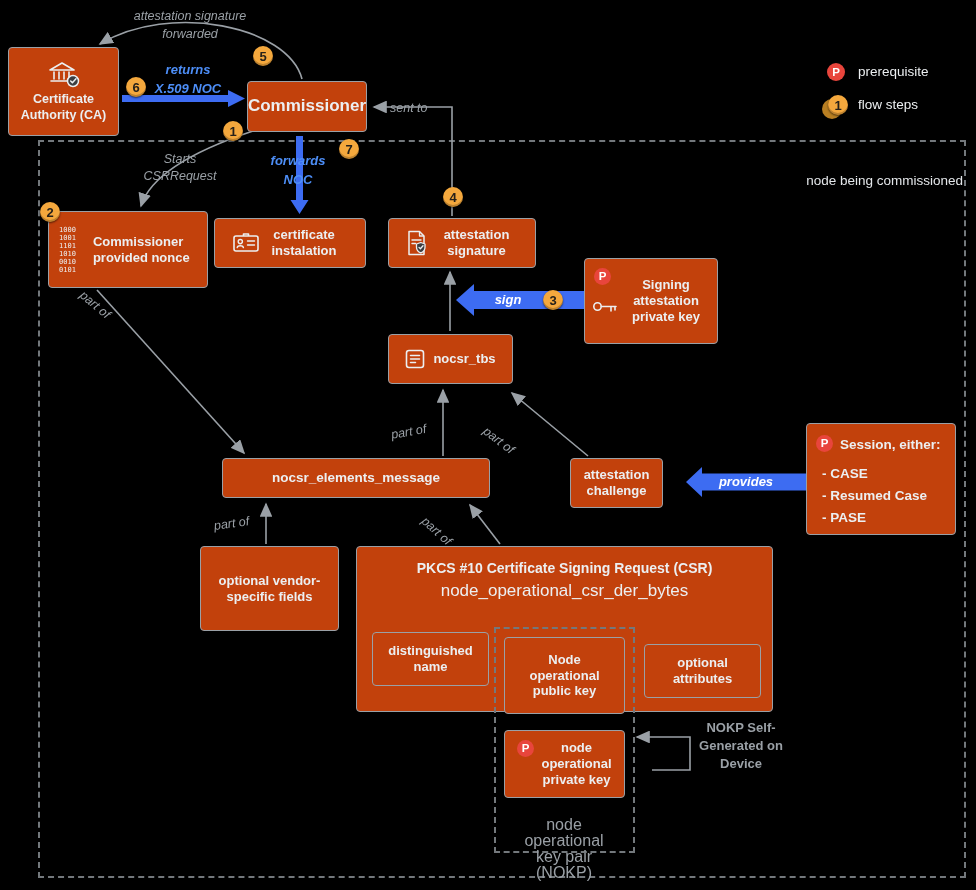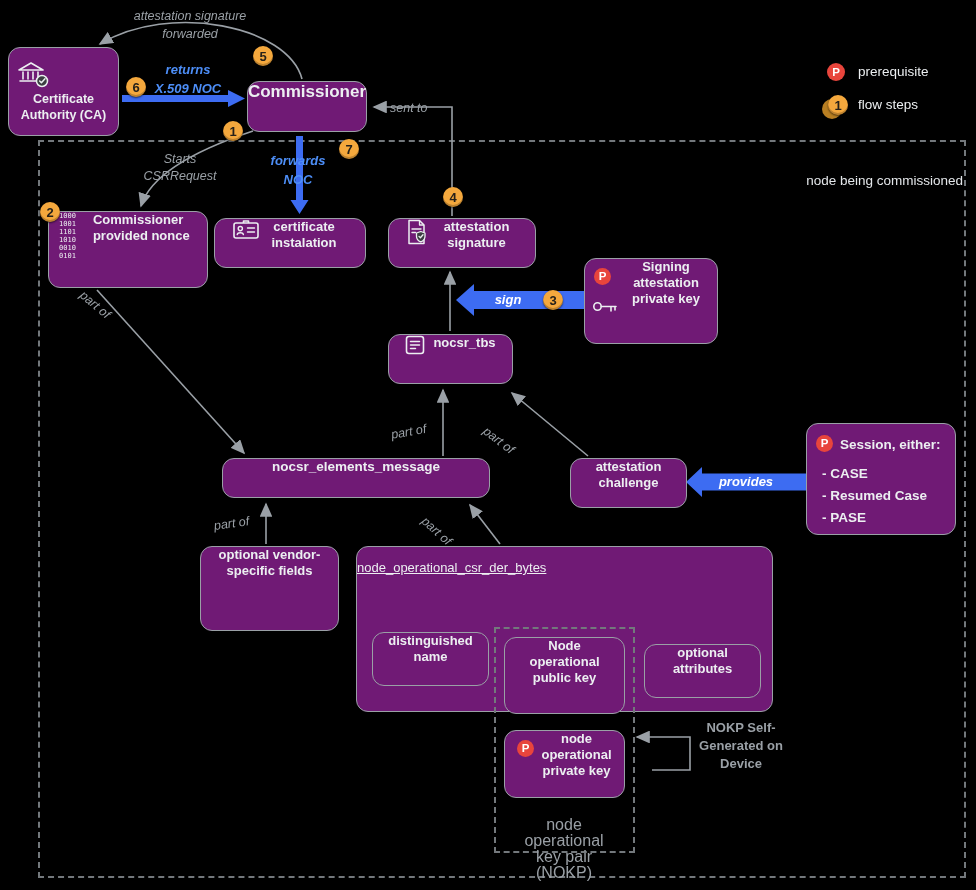--- a/index.html
+++ b/index.html
@@ -4,22 +4,22 @@
 <style>
   * { margin:0; padding:0; box-sizing:border-box; }
   html,body { background:#000; }
   body { font-family:"Liberation Sans", sans-serif; }
   #stage { position:relative; width:976px; height:890px; background:#000; color:#eceff1; overflow:hidden; }
 
   .region { position:absolute; border:2px dashed #73787c; z-index:0; }
   .nokp-region { z-index:3; }
   svg.edges { position:absolute; left:0; top:0; z-index:1; }
 
-  .box { position:absolute; z-index:2; background:#701a75; border:1px solid #9aa0a6; border-radius:12px;
-         display:flex; align-items:flex-start; justify-content:center; gap:8px;
+  .box { position:absolute; z-index:2; background:#c2410c; border:1px solid #9aa0a6; border-radius:4px;
+         display:flex; align-items:center; justify-content:center; gap:8px;
          font-size:13px; font-weight:700; color:#eceff1; text-align:center; line-height:1.22; }
   .inner { z-index:4; }
 
   .abs { position:absolute; }
   .badge-step { position:absolute; z-index:6; width:20px; height:20px; border-radius:50%;
                 background:#f4a83d; color:#26211a; font-size:13px; font-weight:700;
                 display:flex; align-items:center; justify-content:center;
                 box-shadow: inset 0 -2px 0 rgba(0,0,0,.22), 0 1px 2px rgba(0,0,0,.6); }
   .badge-p { width:17px; height:17px; border-radius:50%; background:#e8453c; color:#fff;
              font-size:11.5px; font-weight:700; display:flex; align-items:center; justify-content:center; }
@@ -128,38 +128,39 @@
       <rect x="1.5" y="1.5" width="17" height="17" rx="2.5" stroke="#eceff1" stroke-width="1.6" fill="none"></rect>
       <path d="M5.5 6.5 H14.5 M5.5 10 H14.5 M5.5 13.5 H10.5" stroke="#eceff1" stroke-width="1.5" stroke-linecap="round"></path>
     </svg>
     <div>nocsr_tbs</div>
   </div>
 
   <div class="box" style="left:222px;top:458px;width:268px;height:40px;font-size:13.5px;">
     <div>nocsr_elements_message</div>
   </div>
 
-  <div class="box" style="left:570px;top:458px;width:117px;height:50px;">
+  <div class="box" style="left:570px;top:458px;width:93px;height:50px;">
     <div style="width:90px;">attestation challenge</div>
   </div>
 
   <div class="box" style="left:806px;top:423px;width:150px;height:112px;">
     <div class="badge-p abs" style="left:9px;top:11px;">P</div>
     <div class="abs" style="left:33px;top:13px;font-size:13.5px;">Session, either:</div>
     <div class="abs pre" style="left:15px;top:39px;text-align:left;font-size:13.5px;line-height:22px;">- CASE
 - Resumed Case
 - PASE</div>
   </div>
 
   <div class="box" style="left:200px;top:546px;width:139px;height:85px;">
     <div style="width:112px;">optional vendor-specific fields</div>
   </div>
 
   <div class="box" style="left:356px;top:546px;width:417px;height:166px;flex-direction:column;justify-content:flex-start;padding-top:13px;gap:4px;">
-    <div style="font-size:13px;font-weight:400;text-decoration:underline;">node_operational_csr_der_bytes</div>
+    <div style="font-size:14px;">PKCS #10 Certificate Signing Request (CSR)</div>
+    <div style="font-size:17px;font-weight:400;">node_operational_csr_der_bytes</div>
   </div>
 
   <div class="box inner" style="left:372px;top:632px;width:117px;height:54px;">
     <div style="width:96px;">distinguished name</div>
   </div>
 
   <div class="box inner" style="left:504px;top:637px;width:121px;height:77px;">
     <div style="width:88px;">Node operational public key</div>
   </div>
 

